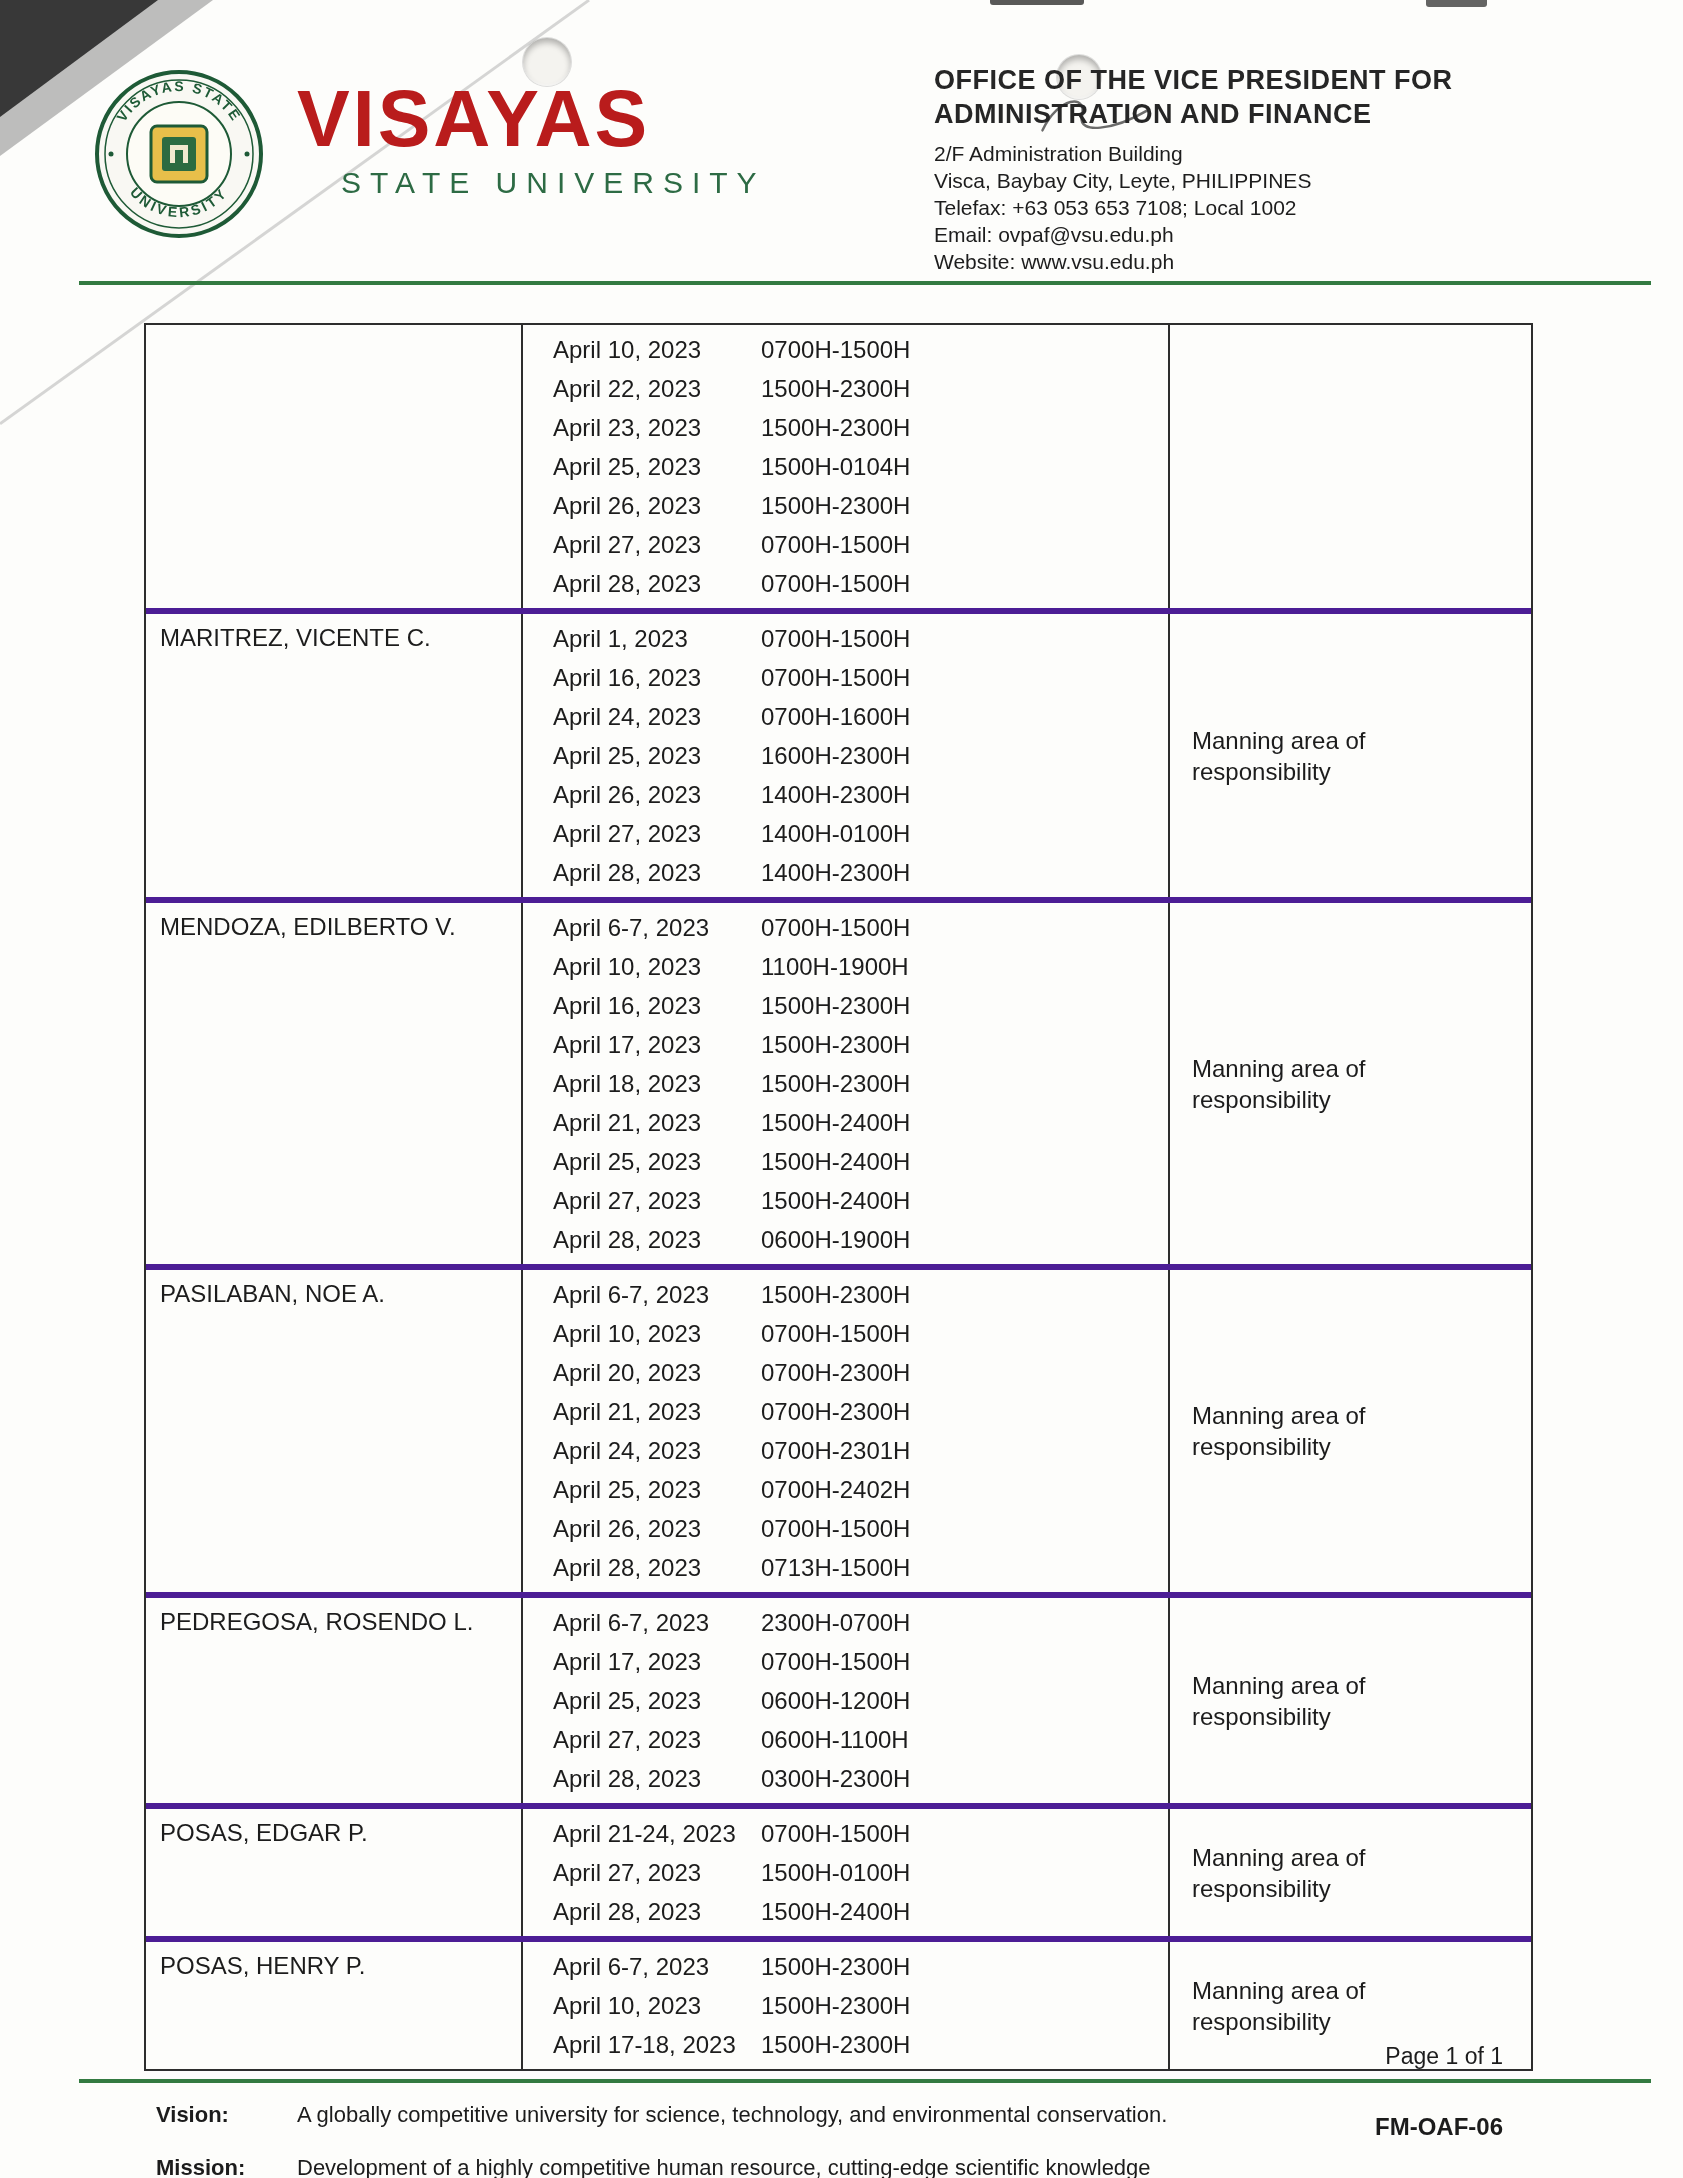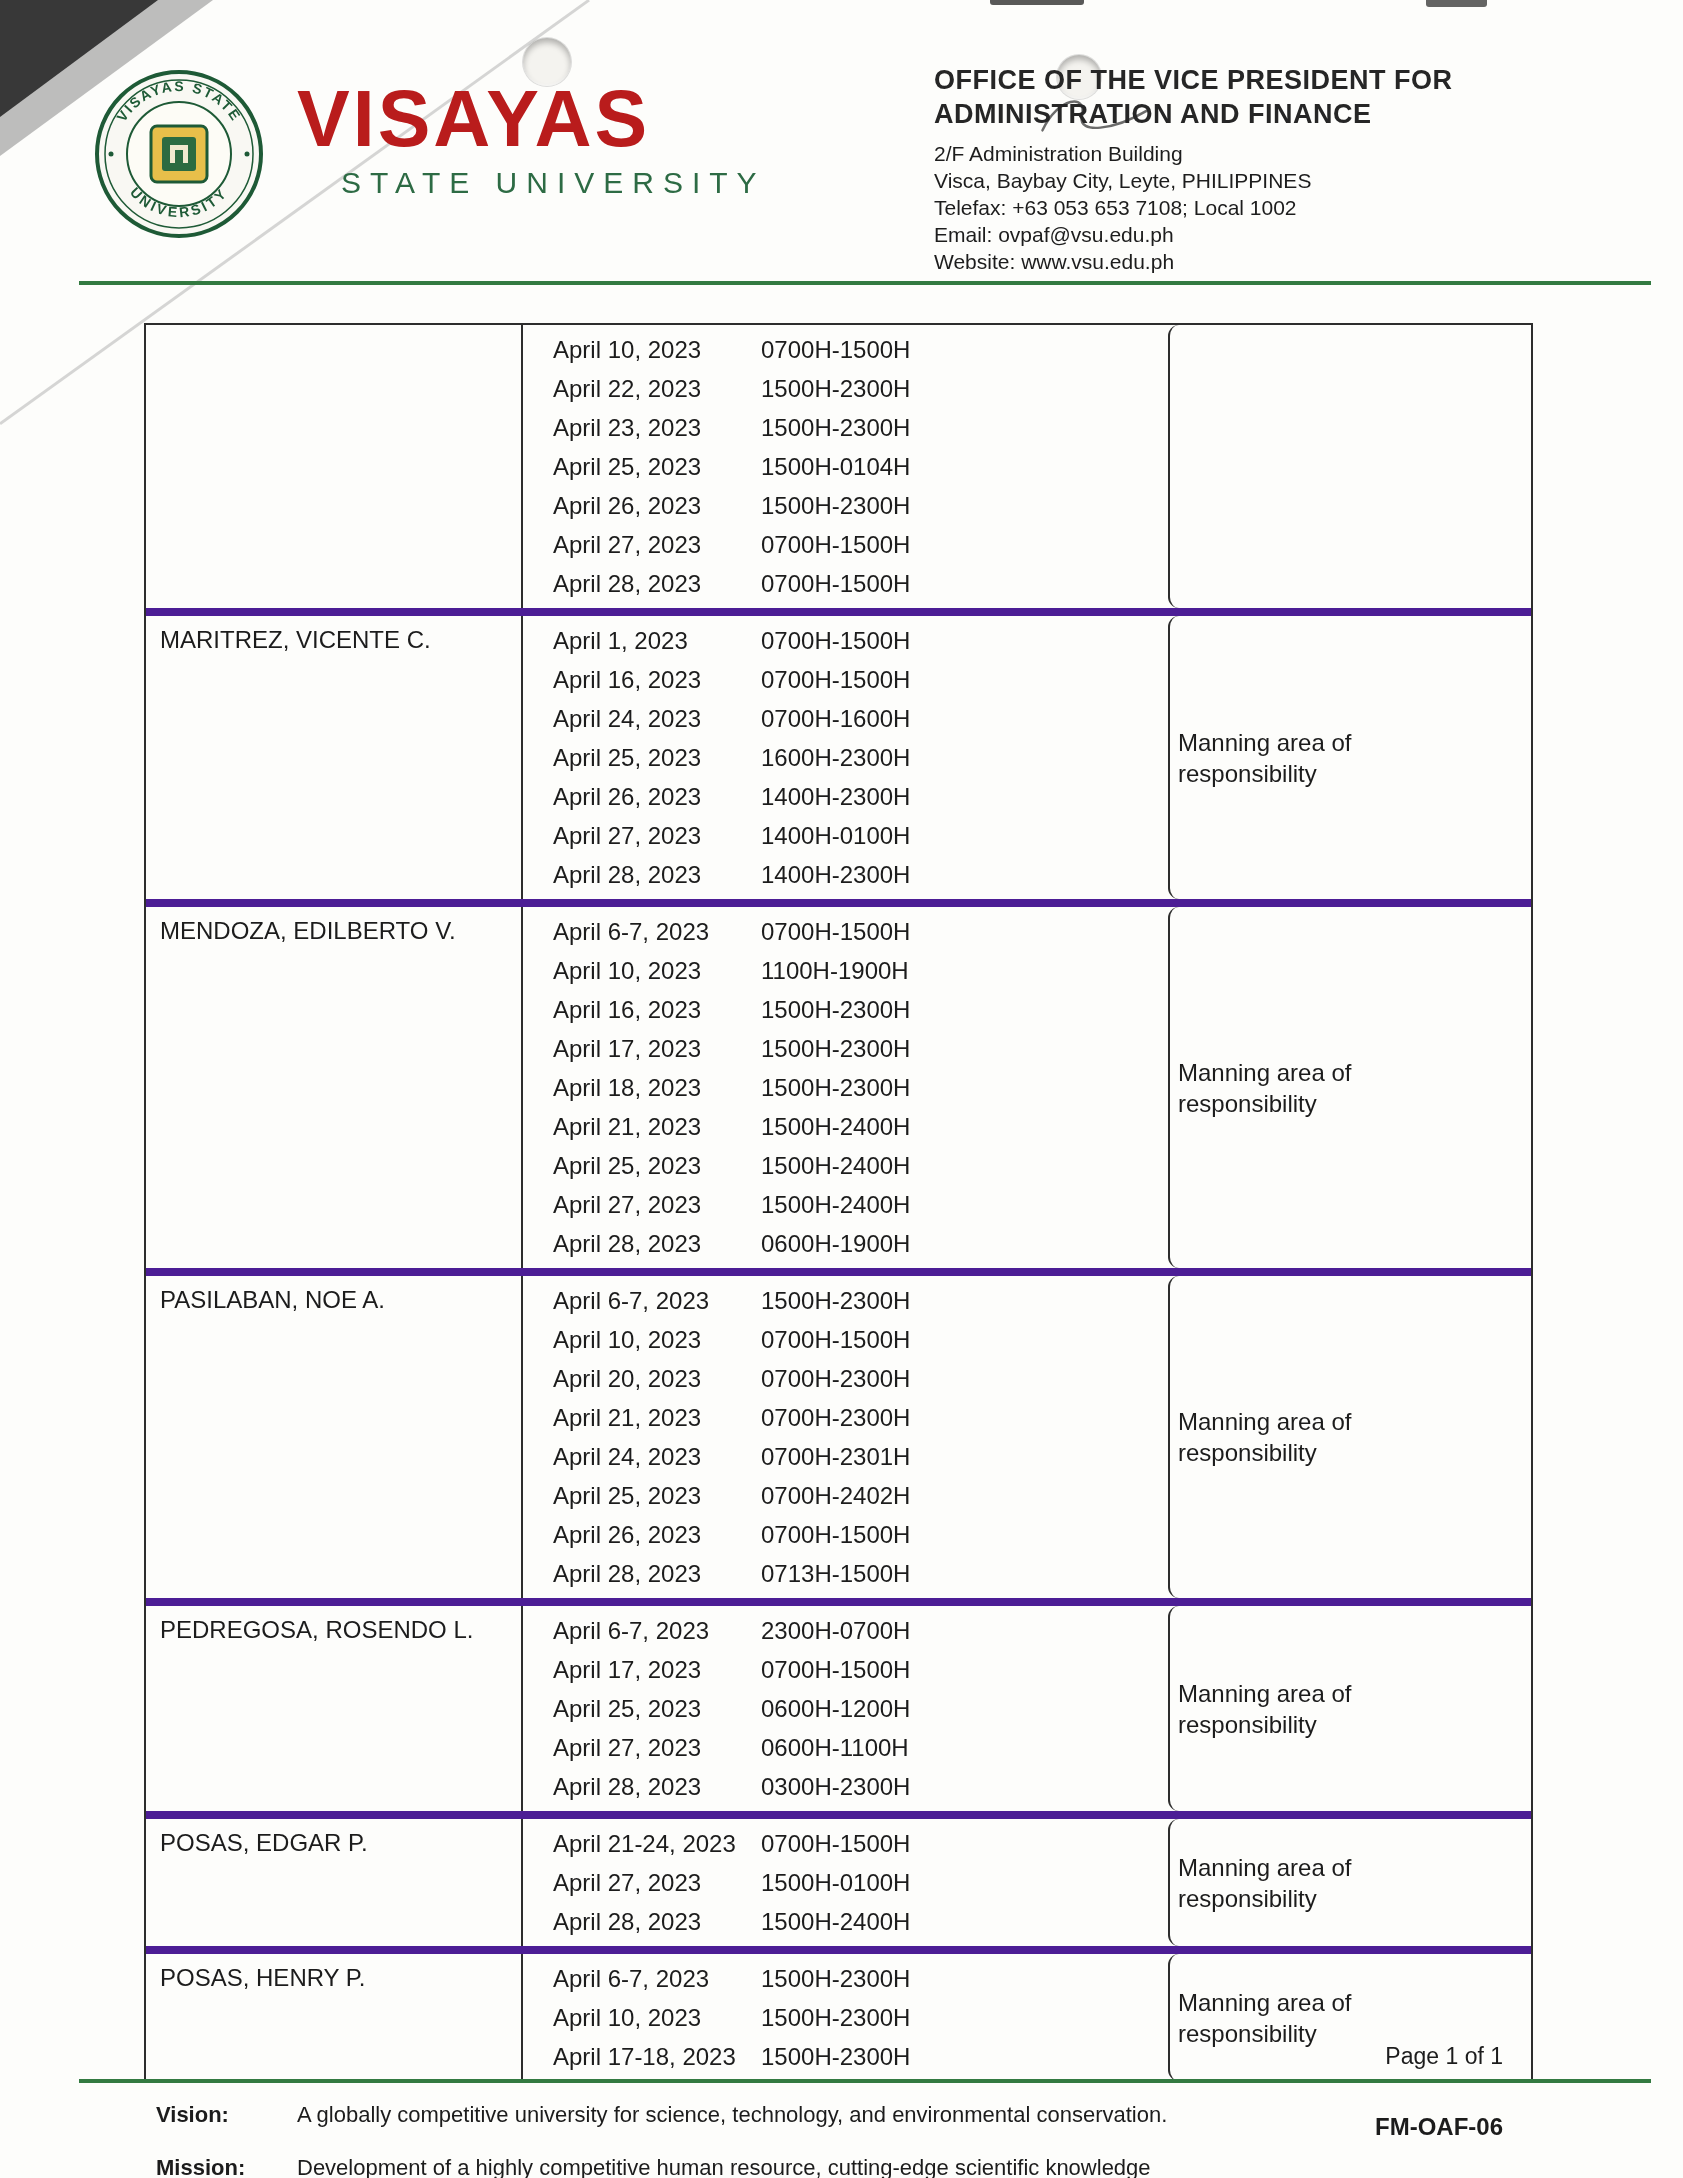--- a/index.html
+++ b/index.html
@@ -28,29 +28,29 @@
   .wordmark .subname { font-size:30px; color:#2d6b44; letter-spacing:9px; margin-top:8px; margin-left:44px; }
   .office { position:absolute; left:934px; top:63px; width:634px; }
   .office .title { font-weight:bold; font-size:27px; line-height:34px; color:#262626; letter-spacing:0.5px; }
   .office .addr  { font-size:21px; line-height:27px; margin-top:9px; color:#1d1d1d; }
   .head-rule, .foot-rule { position:absolute; left:79px; width:1572px; height:4px; background:#337a41; }
   .head-rule { top:281px; }
   .foot-rule { top:2079px; }
 
   
   .schedule { position:absolute; left:144px; top:323px; width:1389px; border:2px solid #2d2d2d; }
-  .trow { display:grid; grid-template-columns:377px 645px 1fr; border-top:8px solid #4c1d95; }
+  .trow { display:grid; grid-template-columns:377px 645px 1fr; border-top:6px solid #4c1d95; }
   .trow:first-child { border-top:none; }
   .name-cell { border-right:2px solid #2d2d2d; font-size:24px; line-height:30px;
                padding:9px 36px 4px 14px; }
   .sched-cell { padding:5px 0 5px 0; }
   .sched-line { display:flex; font-size:24px; line-height:39px; }
   .sched-line .date { width:208px; margin-left:30px; flex:none; }
   .sched-line .time { margin-left:0; }
-  .remarks-cell { border-left:2px solid #2d2d2d; display:flex; align-items:center; padding-left:8px;border-radius:11px; }
+  .remarks-cell { border-left:2px solid #2d2d2d; display:flex; align-items:center; padding-left:22px; }
   .remarks-text { font-size:24px; line-height:31px; width:203px; }
 
   
   .page-num  { position:absolute; top:2043px; right:180px; font-size:23px; }
   .form-code { position:absolute; top:2113px; right:180px; font-weight:bold; font-size:24px; }
   .vm-row { position:absolute; left:156px; display:flex; font-size:22px; line-height:28px; }
   .vm-row .vm-label { font-weight:bold; width:141px; flex:none; }
   .vision-row  { top:2101px; }
   .mission-row { top:2154px; }
 </style>

